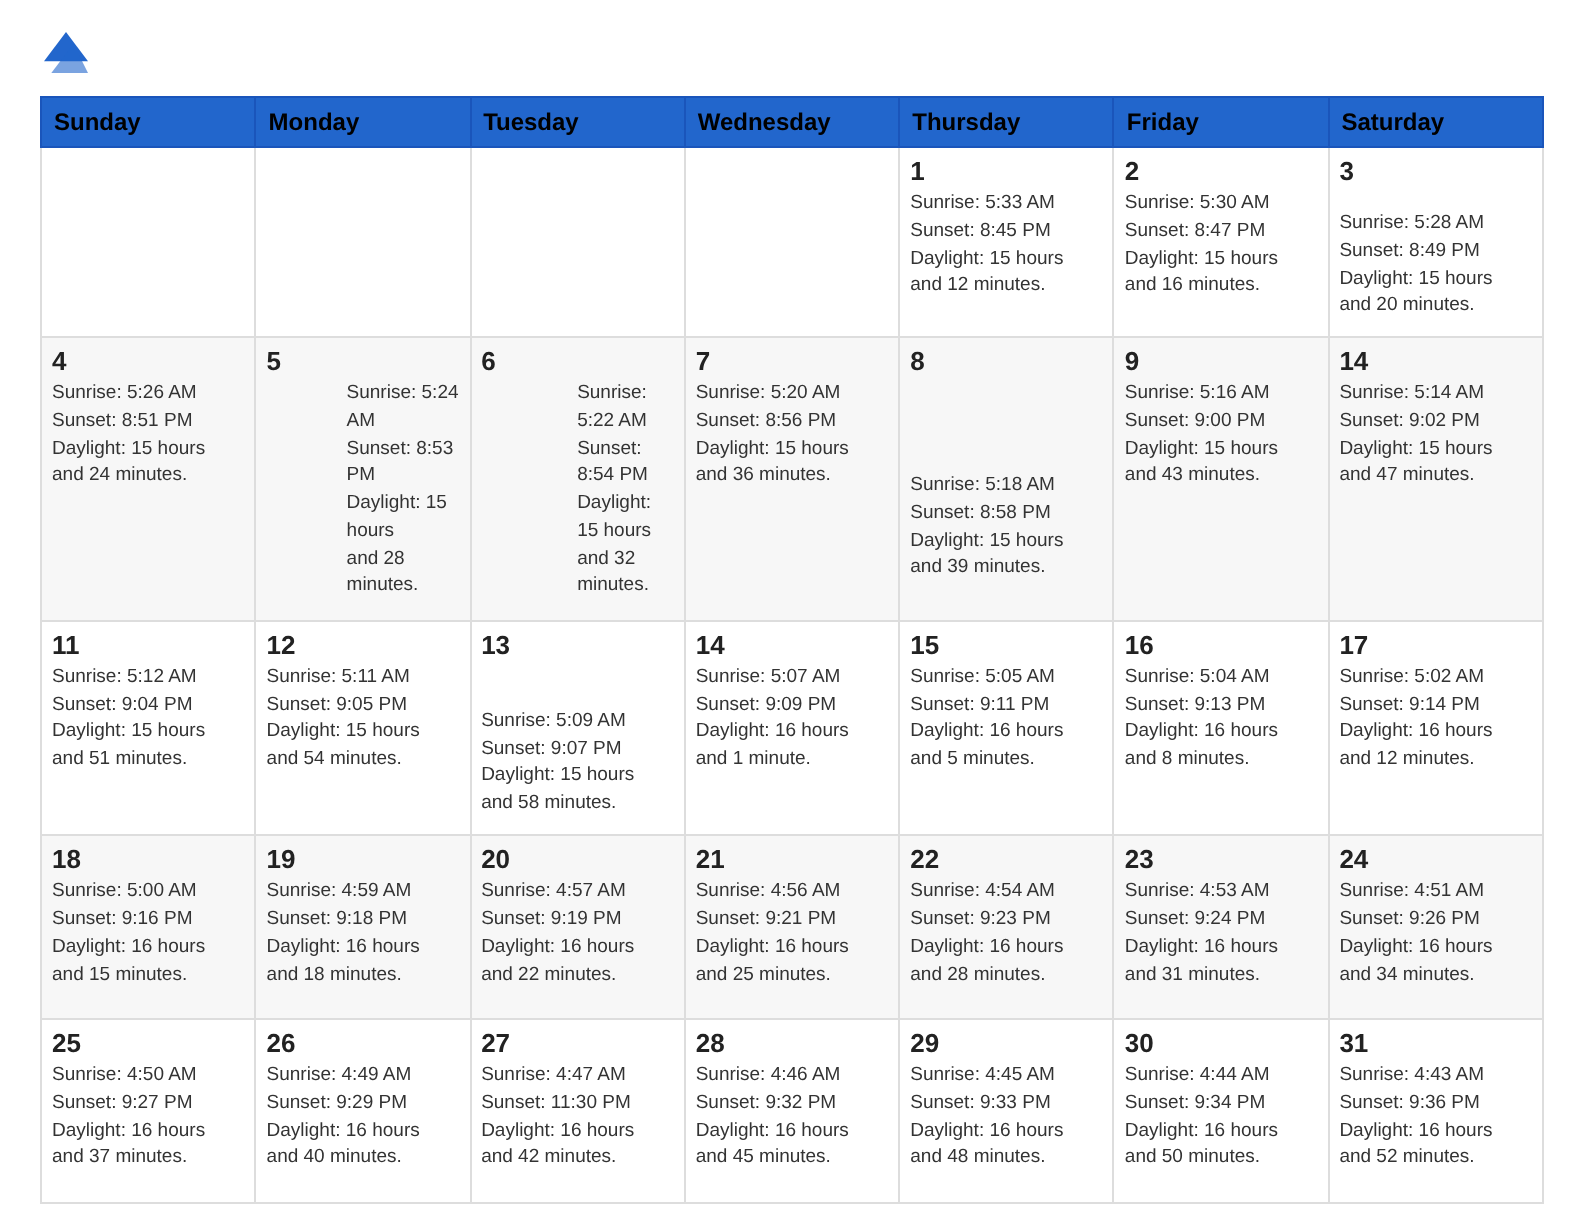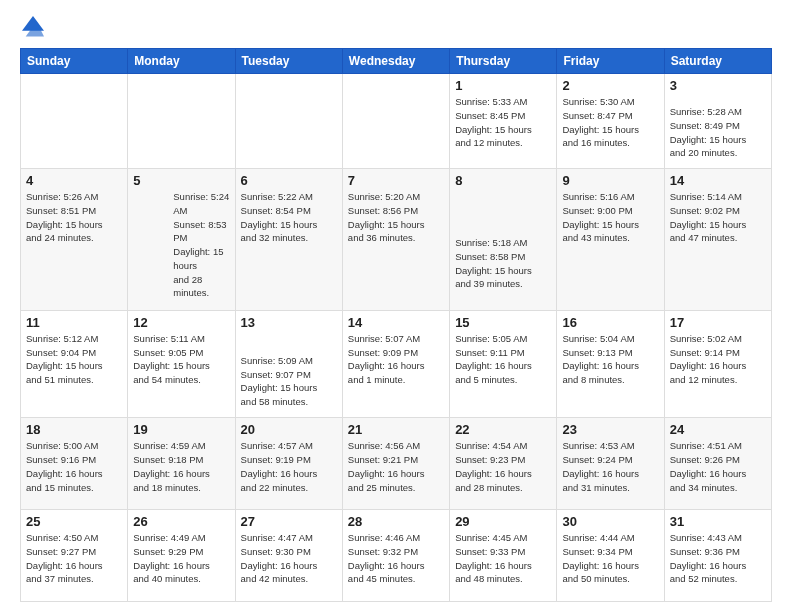--- a/index.html
+++ b/index.html
@@ -62,21 +62,21 @@
     }
     .calendar {
       border: 1px solid #ccc;
       border-collapse: collapse;
       width: 100%;
       flex: 1;
       table-layout: fixed;
     }
     .calendar th {
       background-color: #2266cc;
-      color: #ffffff;
+      color: #000000;
       font-size: 12px;
       font-weight: bold;
       padding: 5px 6px;
       text-align: left;
       border: 1px solid #1a55bb;
     }
     .calendar td {
       vertical-align: top;
       padding: 4px 5px;
       border: 1px solid #ddd;
@@ -175,21 +175,21 @@
           </td>
           <td>
             <span class="day-num">5</span>
             <div class="day-info" style="white-space: pre-line; margin-left: 40px;">Sunrise: 5:24 AM
 Sunset: 8:53 PM
 Daylight: 15 hours
 and 28 minutes.</div>
           </td>
           <td>
             <span class="day-num">6</span>
-            <div class="day-info" style="white-space: pre-line;">Sunrise: 5:22 AM
+            <div class="day-info" style="white-space: pre-line; margin-left: 48px;">Sunrise: 5:22 AM
 Sunset: 8:54 PM
 Daylight: 15 hours
 and 32 minutes.</div>
           </td>
           <td>
             <span class="day-num">7</span>
             <div class="day-info" style="white-space: pre-line;">Sunrise: 5:20 AM
 Sunset: 8:56 PM
 Daylight: 15 hours
 and 36 minutes.</div>
@@ -329,21 +329,21 @@
           <td>
             <span class="day-num">26</span>
             <div class="day-info" style="white-space: pre-line;">Sunrise: 4:49 AM
 Sunset: 9:29 PM
 Daylight: 16 hours
 and 40 minutes.</div>
           </td>
           <td>
             <span class="day-num">27</span>
             <div class="day-info" style="white-space: pre-line;">Sunrise: 4:47 AM
-Sunset: 9:30 PM
+Sunset: 11:30 PM
 Daylight: 16 hours
 and 42 minutes.</div>
           </td>
           <td>
             <span class="day-num">28</span>
             <div class="day-info" style="white-space: pre-line;">Sunrise: 4:46 AM
 Sunset: 9:32 PM
 Daylight: 16 hours
 and 45 minutes.</div>
           </td>

